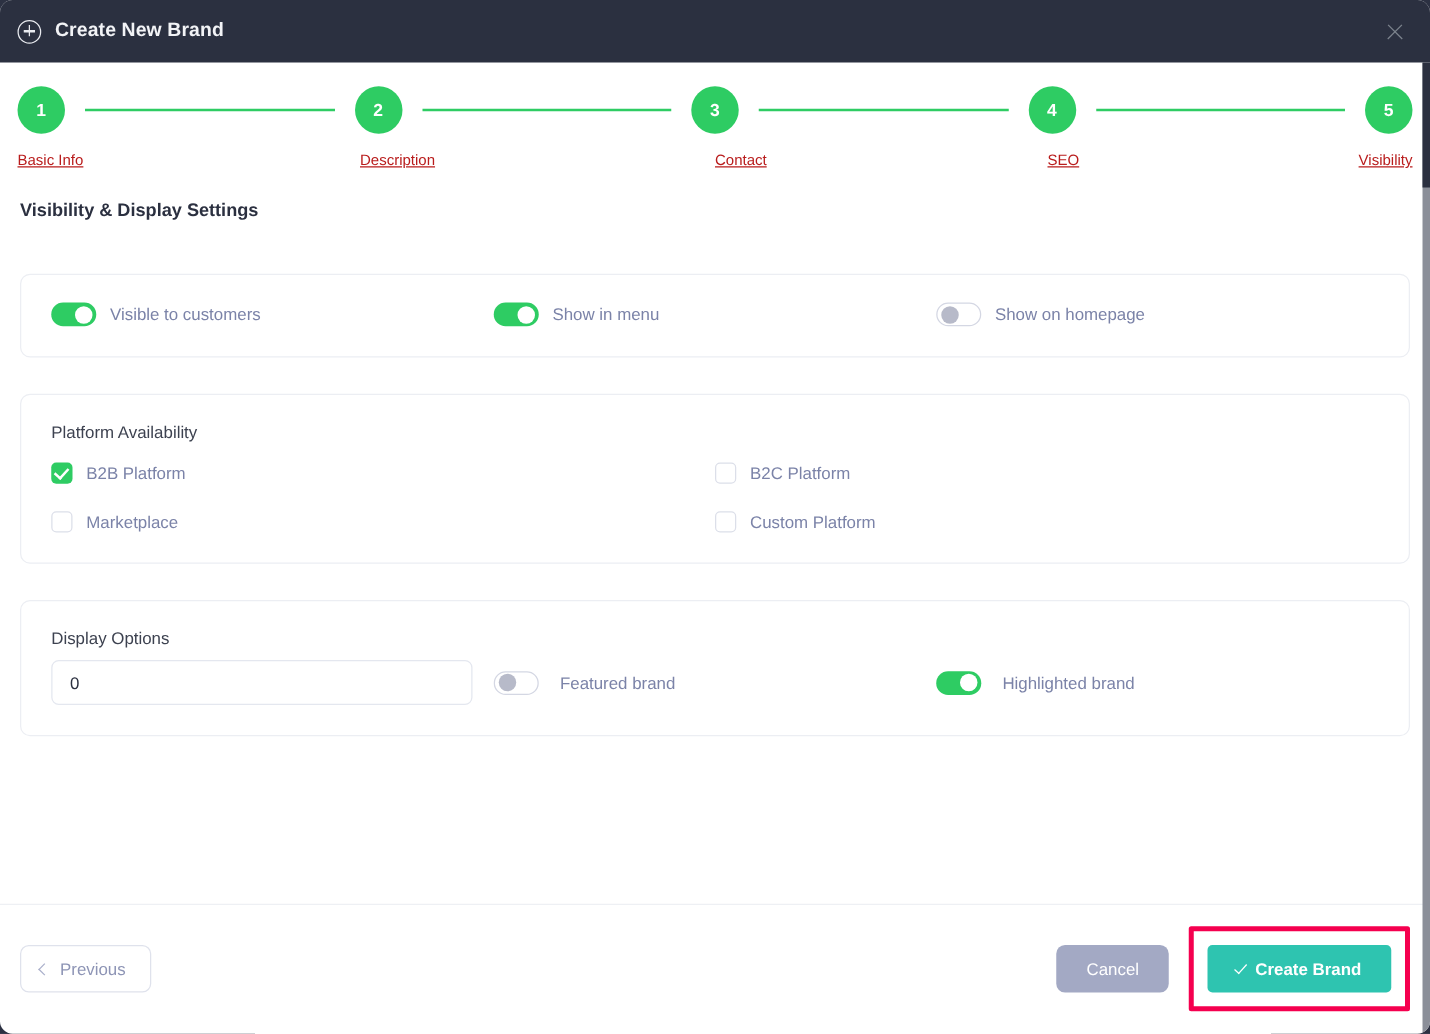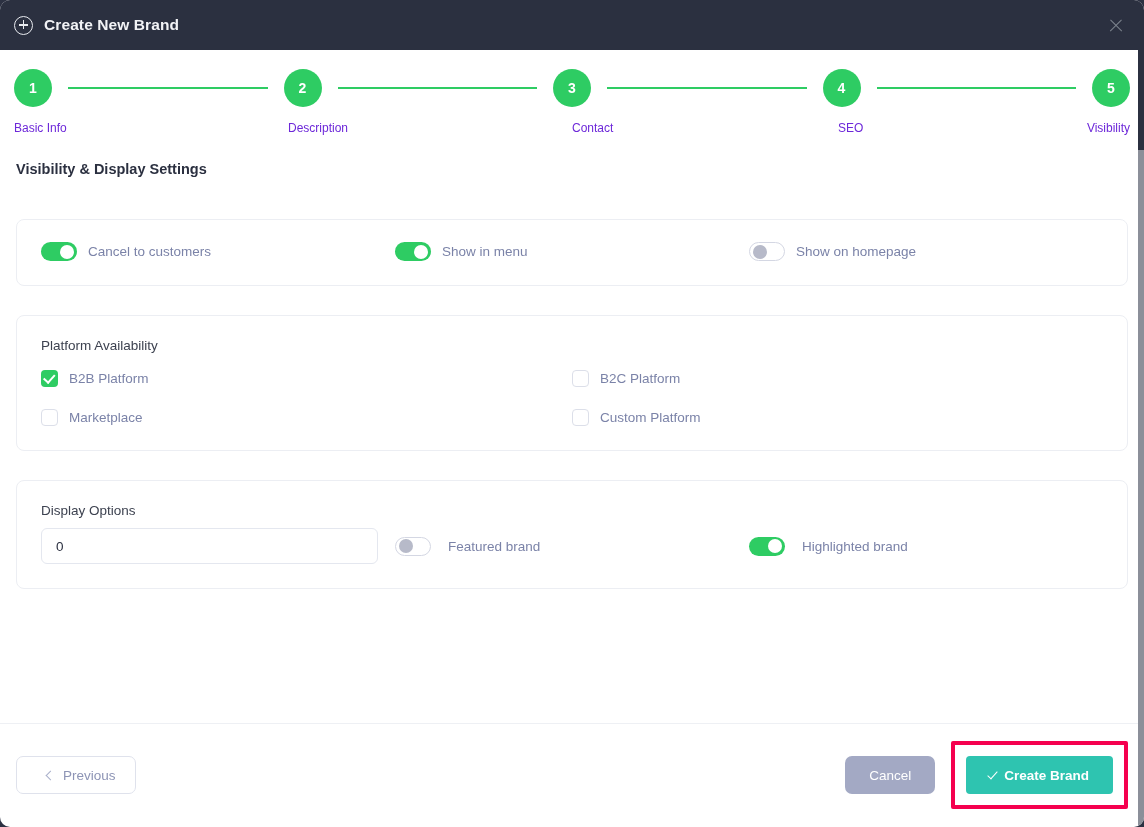--- a/index.html
+++ b/index.html
@@ -96,23 +96,24 @@
     margin: 0 16px;
   }
   .steps-labels {
     display: flex;
     margin-top: 14px;
     position: relative;
     height: 16px;
   }
   .step-label {
     font-size: 12px;
-    color: #6d28d9;
+    color: #b91c1c;
     position: absolute;
     white-space: nowrap;
+    text-decoration: underline;
   }
 
   
   .modal-body {
     flex: 1 1 auto;
     padding: 24px 16px 0 16px;
     overflow: hidden;
   }
   .section-title {
     font-size: 14.5px;
@@ -227,21 +228,21 @@
     border-radius: 7px;
     cursor: pointer;
     display: inline-flex;
     align-items: center;
     justify-content: center;
     gap: 9px;
     border: none;
   }
   .btn-prev {
     height: 38px;
-    padding: 0 19px 0 30px;
+    padding: 0 19px 0 15px;
     background: #ffffff;
     border: 1px solid #dfe2ec;
     color: #8d94b5;
   }
   .chev-left {
     width: 7px; height: 7px;
     border-left: 1.6px solid #a9afca;
     border-bottom: 1.6px solid #a9afca;
     transform: rotate(45deg);
     display: inline-block;
@@ -327,21 +328,21 @@
   <div class="modal-body">
 
     <div class="section-title">Visibility &amp; Display Settings</div>
 
     <div class="card">
       <div class="row-3">
         <div class="ctl-item">
           <span class="toggle on">
               <span class="knob"></span>
             </span>
-          <span class="ctl-label">Cancel to customers</span>
+          <span class="ctl-label">Visible to customers</span>
         </div>
         <div class="ctl-item">
           <span class="toggle on">
               <span class="knob"></span>
             </span>
           <span class="ctl-label">Show in menu</span>
         </div>
         <div class="ctl-item">
           <span class="toggle off">
               <span class="knob"></span>

